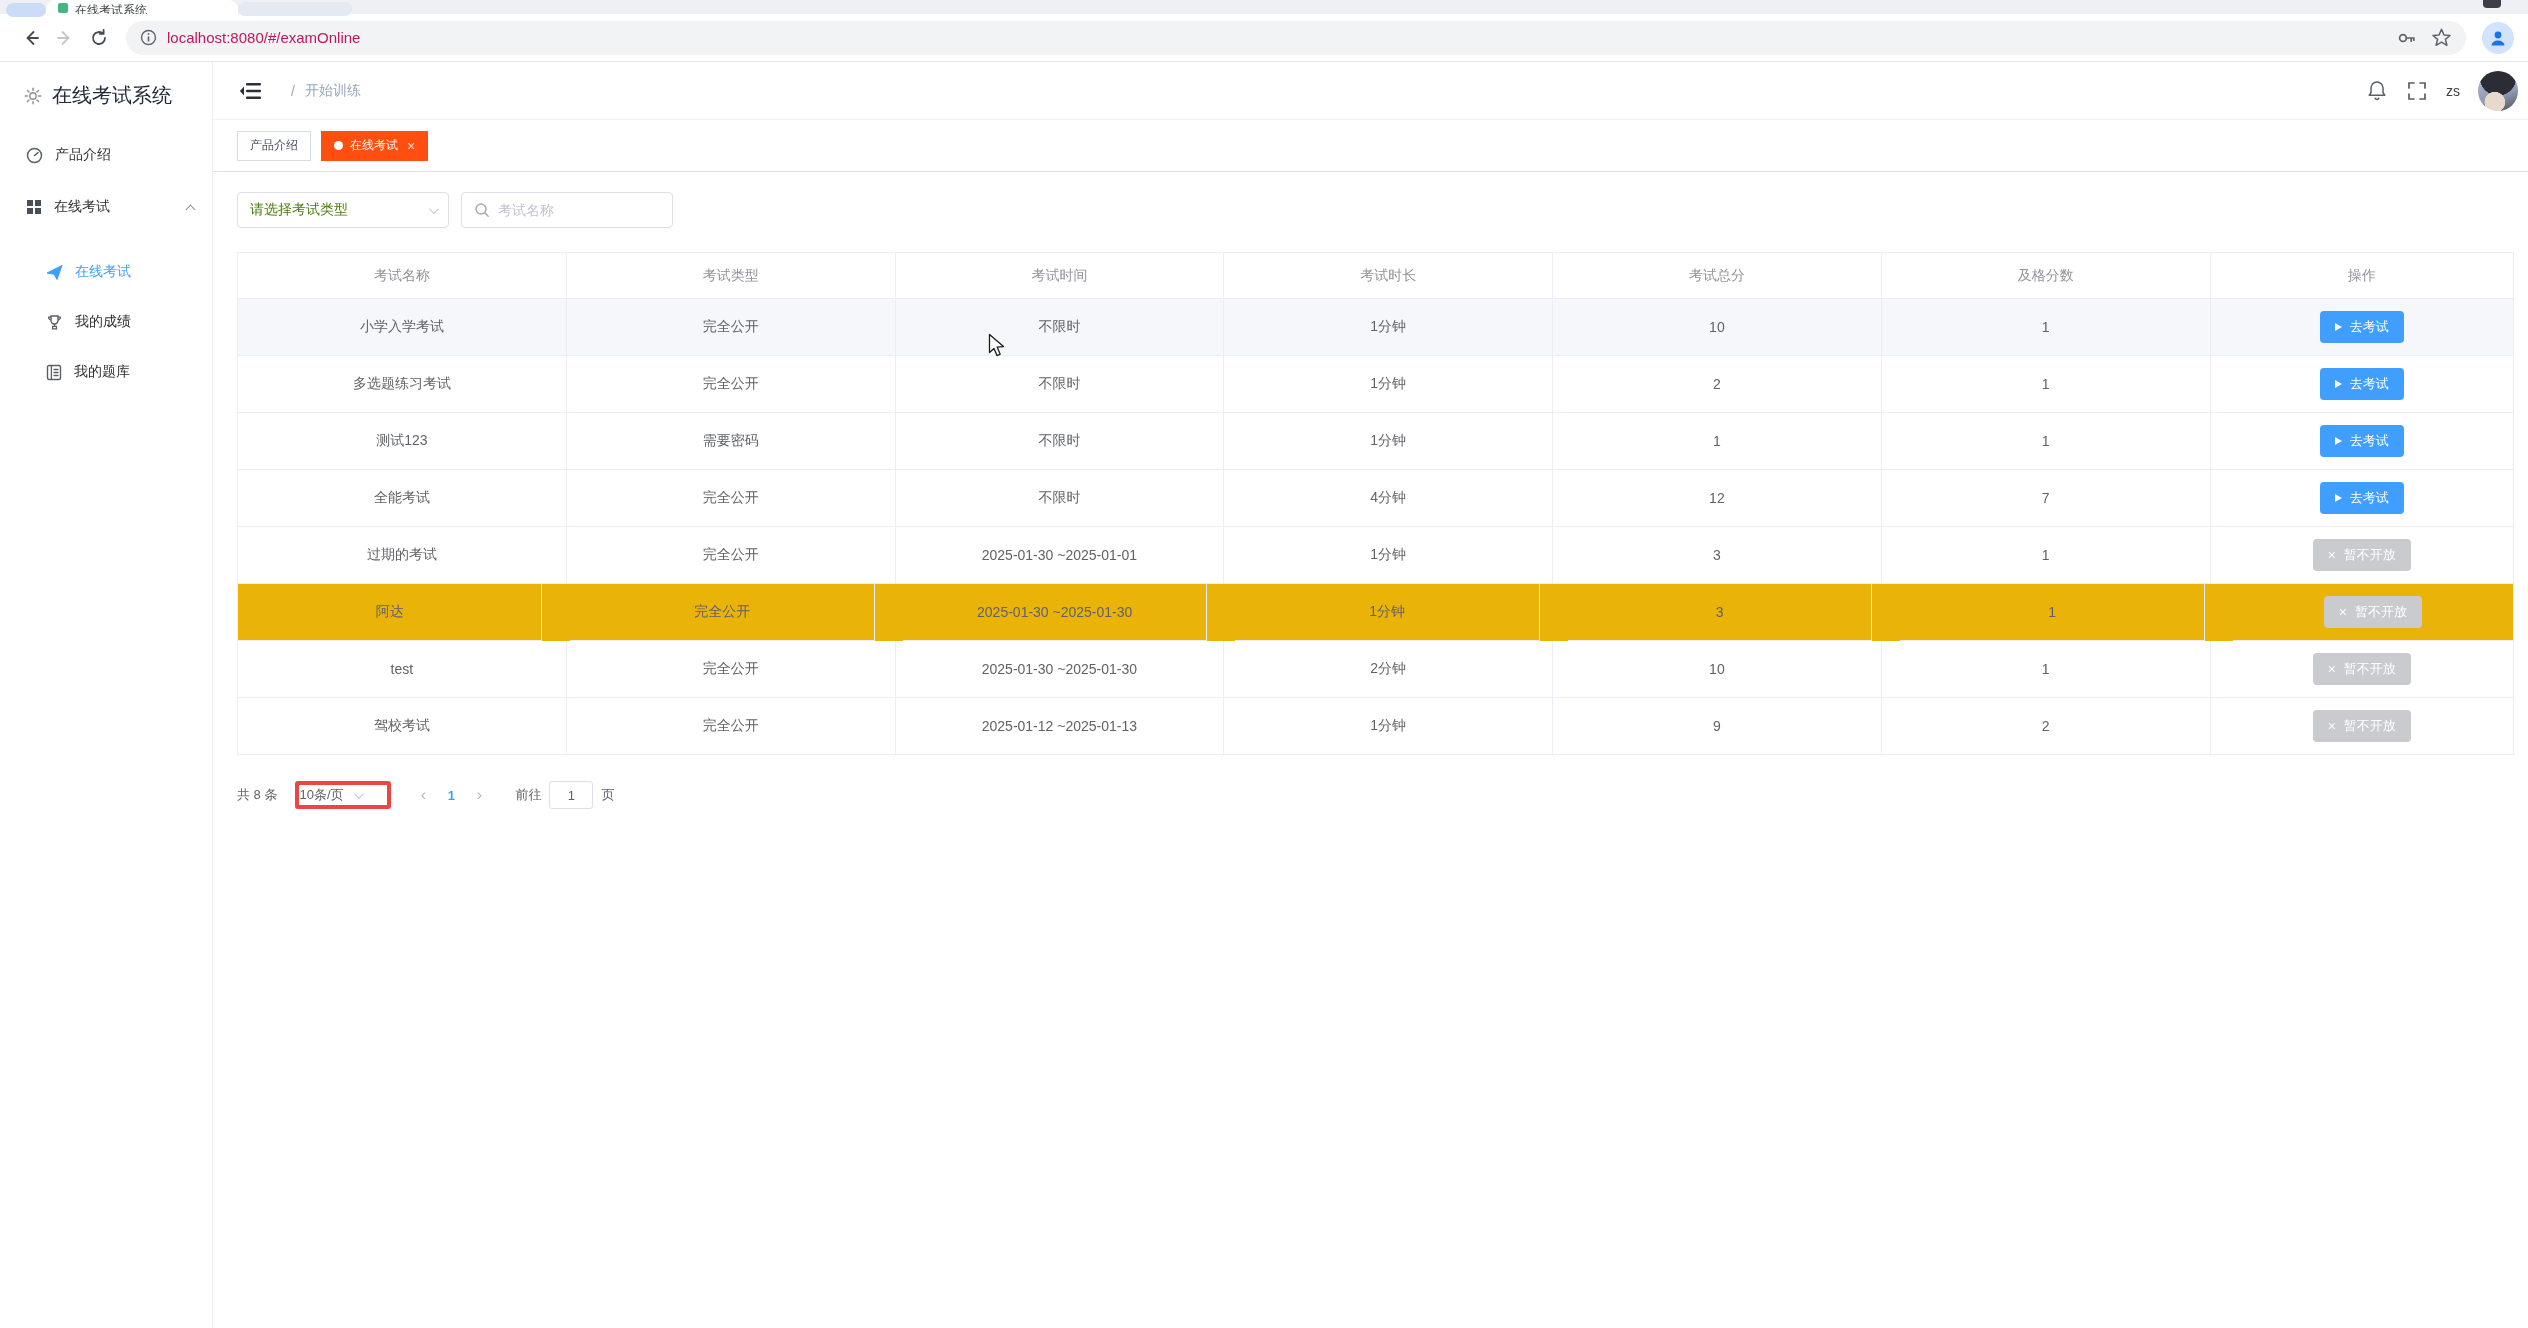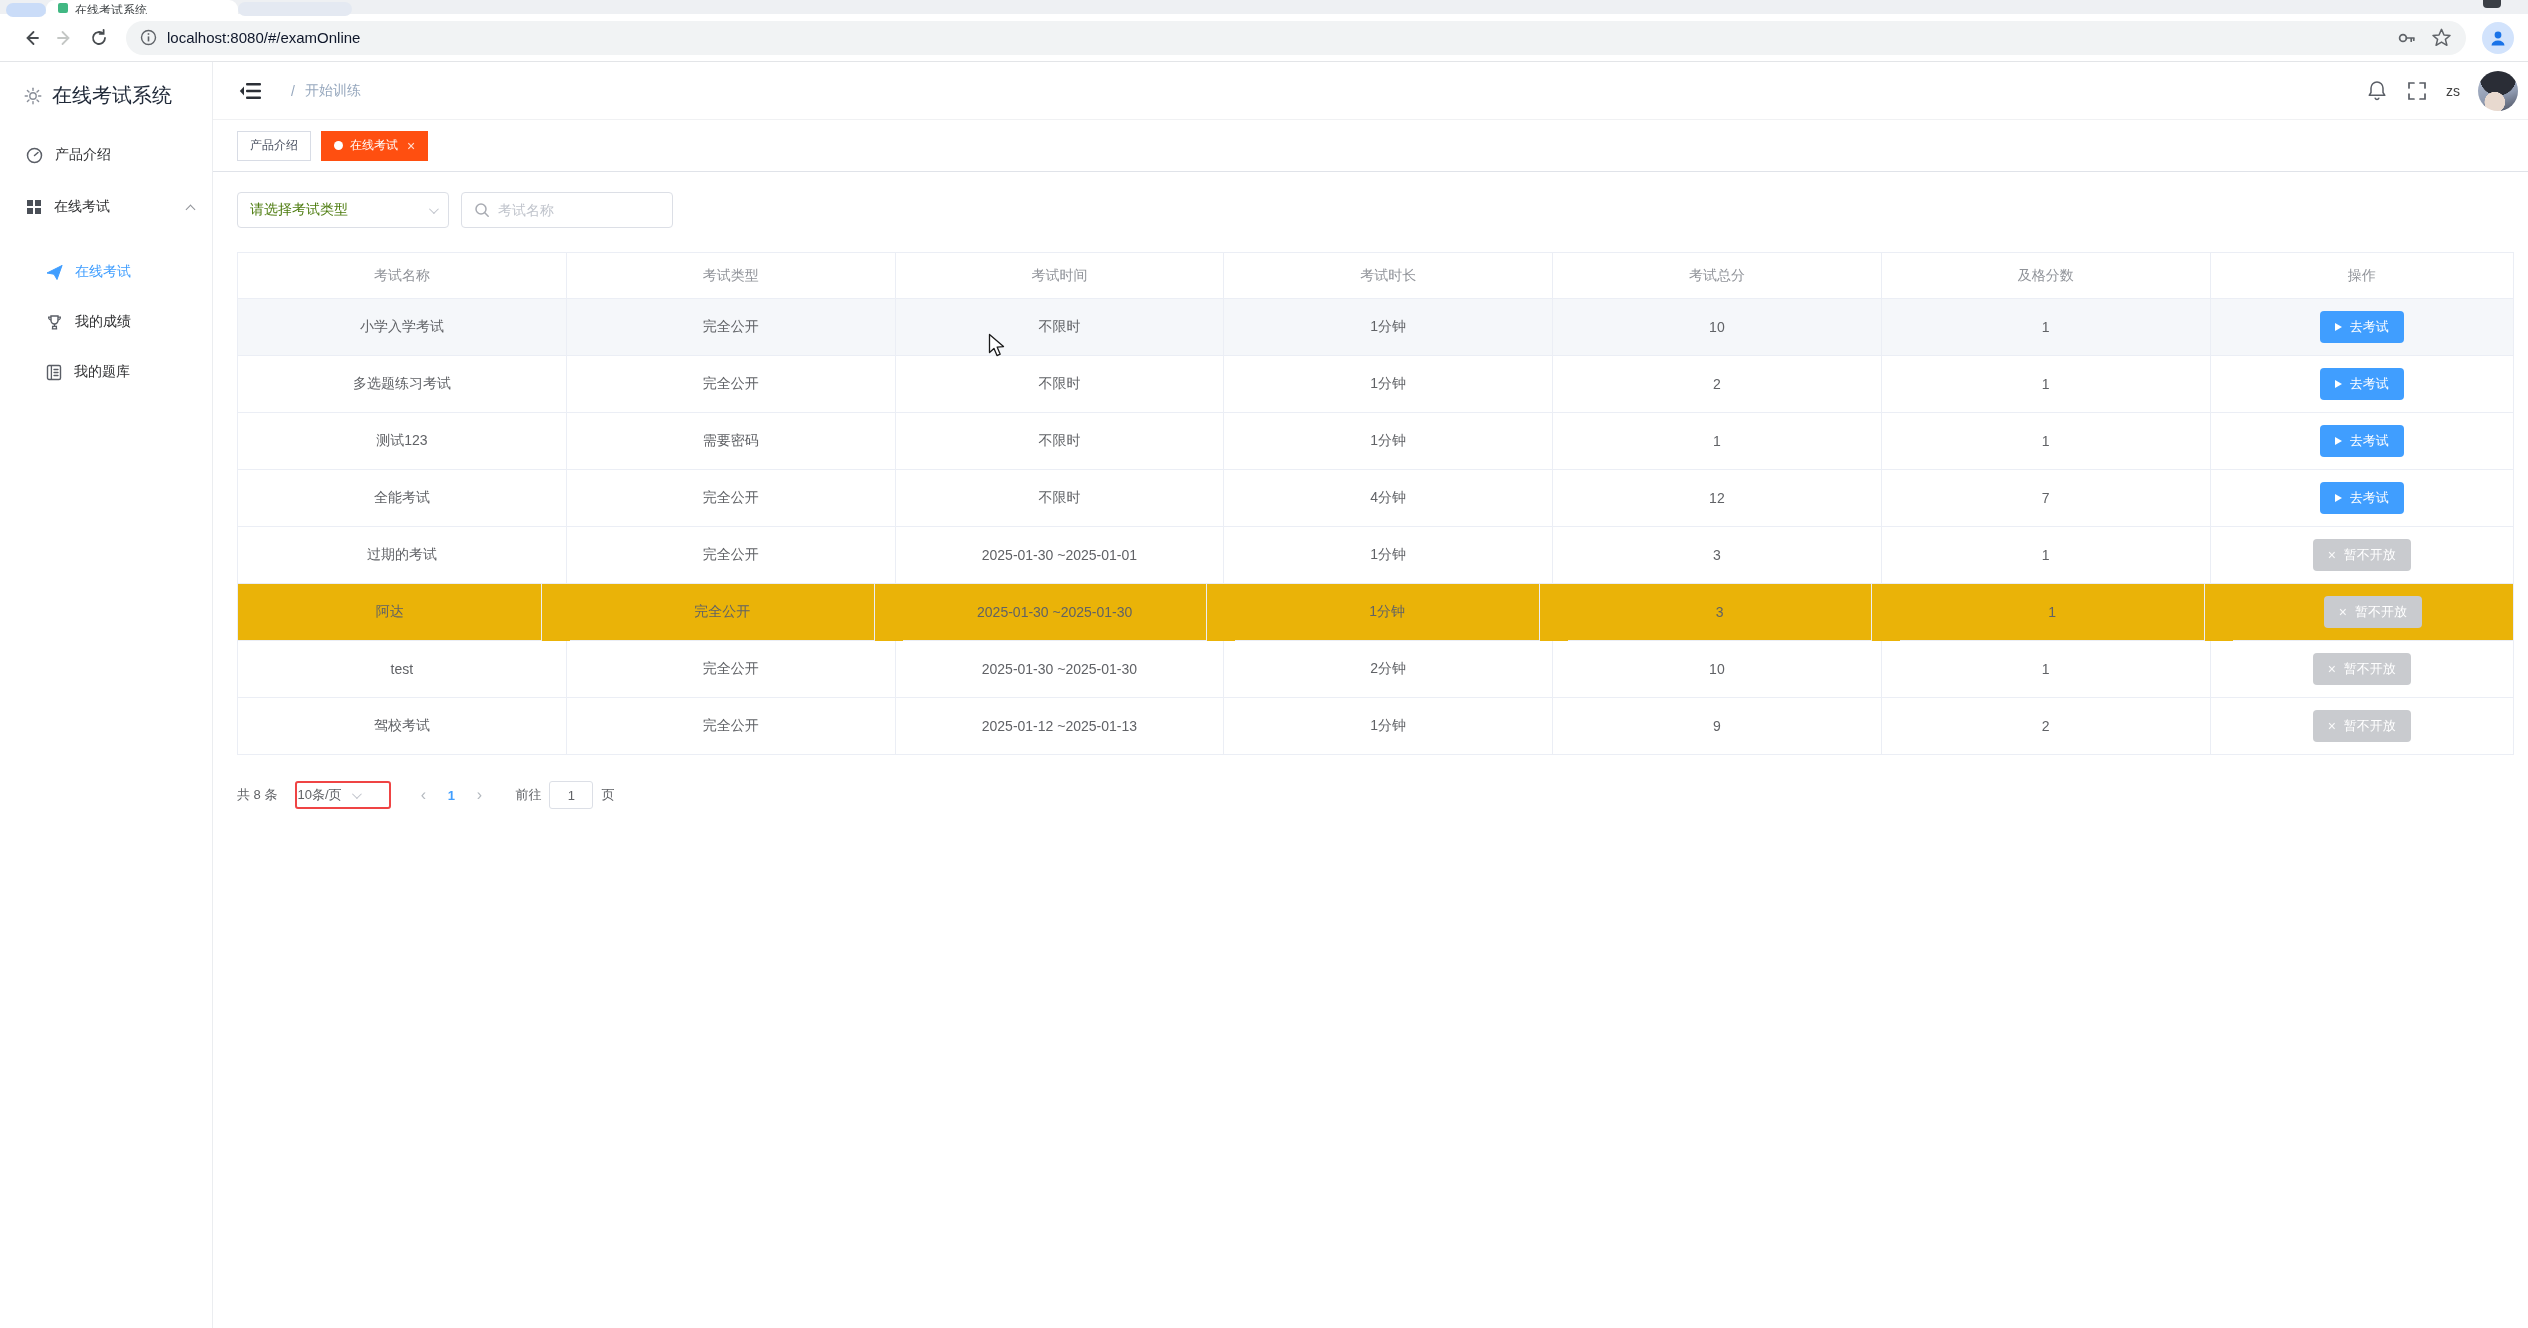--- a/index.html
+++ b/index.html
@@ -11,21 +11,21 @@
   .tab-search-pill { position:absolute; left:6px; top:3px; width:40px; height:14px; border-radius:9px; background:#cadcf8; }
   .active-tab { position:absolute; left:46px; top:0; width:192px; height:14px; background:#fff; border-radius:9px 9px 0 0; display:flex; align-items:flex-end; gap:7px; padding:0 12px; overflow:hidden; }
   .favicon { width:10px; height:10px; border-radius:2px; background:#41b883; margin-bottom:1px; flex:none; }
   .tab-title { font-size:12px; color:#3c4043; white-space:nowrap; transform:translateY(5px); }
   .tab-ghost { position:absolute; left:238px; top:2px; width:114px; height:14px; border-radius:9px; background:#e4e9f2; }
   .tab-dark { position:absolute; left:2483px; top:0; width:18px; height:8px; background:#3b3f46; border-radius:0 0 4px 4px; }
 
   .toolbar { height:48px; background:#fff; border-bottom:1px solid #e3e5e8; display:flex; align-items:center; padding:0 14px; }
   .nav-btn { width:34px; height:34px; display:flex; align-items:center; justify-content:center; border-radius:50%; flex:none; }
   .omnibox { flex:1; height:34px; background:#f1f3f4; border-radius:17px; display:flex; align-items:center; padding:0 14px; margin:0 10px; gap:10px; min-width:0; }
-  .url-text { font-size:15px; color:#0f172a; white-space:nowrap; }
+  .url-text { font-size:15px; color:#be185d; white-space:nowrap; }
   .omni-right { margin-left:auto; display:flex; align-items:center; gap:14px; }
   .profile-btn { width:32px; height:32px; border-radius:50%; background:#d2e3fc; display:flex; align-items:center; justify-content:center; margin-left:6px; flex:none; }
 
   
   .app { display:flex; height:1266px; }
   .sidebar { width:213px; flex:none; border-right:1px solid #ebedf0; background:#fff; }
   .logo-row { display:flex; align-items:center; gap:10px; padding:20px 0 14px 24px; }
   .logo-title { font-size:20px; color:#222b3a; font-weight:500; white-space:nowrap; }
   .menu { margin-top:6px; }
   .menu-item { height:52px; display:flex; align-items:center; gap:12px; padding:0 18px 0 26px; font-size:14px; color:#303133; cursor:pointer; }
@@ -69,21 +69,21 @@
   .tr.hover { background:#F5F7FA; }
   .tr.selected { background:#eab308;gap:28px; }
   .btn { height:32px; padding:0 15px; border:none; border-radius:4px; color:#fff; font-size:13px; display:inline-flex; align-items:center; gap:8px; cursor:pointer; font-family:inherit; }
   .btn-primary { background:#409EFF; }
   .btn-disabled { background:#c9cbcf; cursor:not-allowed; }
   .play-icon { width:0; height:0; border-left:7px solid #fff; border-top:4.5px solid transparent; border-bottom:4.5px solid transparent; }
   .close-x { font-size:14px; line-height:1; color:rgba(255,255,255,.9); }
 
   
   .pagination { margin-top:26px; display:flex; align-items:center; font-size:13px; color:#606266; }
-  .page-select { width:96px; height:28px; border:2px solid #ef4444; border-radius:3px; display:flex; align-items:center; justify-content:flex-start; gap:10px; margin:0 18px; color:#606266; cursor:pointer; background:#fff; }
+  .page-select { width:96px; height:28px; border:4px solid #ef4444; border-radius:3px; display:flex; align-items:center; justify-content:flex-start; gap:10px; margin:0 18px; color:#606266; cursor:pointer; background:#fff; }
   .page-arrow { width:28px; text-align:center; color:#b4b9bf; font-size:16px; cursor:pointer; }
   .page-num { width:28px; text-align:center; color:#409EFF; font-weight:700; cursor:pointer; }
   .goto-label { margin-left:22px; }
   .goto-input { width:44px; height:28px; border:1px solid #dcdfe6; border-radius:3px; text-align:center; font-size:13px; color:#606266; margin:0 8px; outline:none; font-family:inherit; }
 
   .cursor { position:absolute; left:988px; top:333px; pointer-events:none; z-index:99; }
   svg { display:block; }
 </style>
 </head>
 <body>

